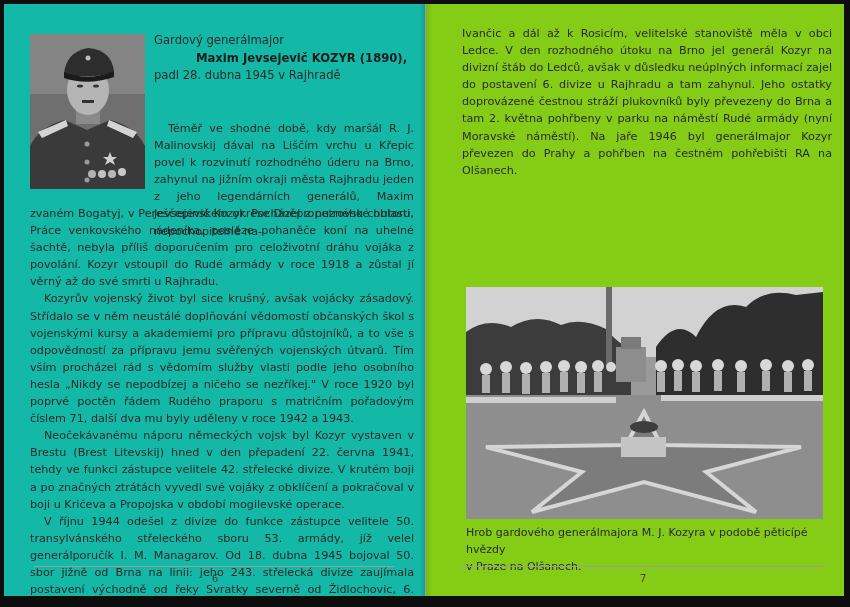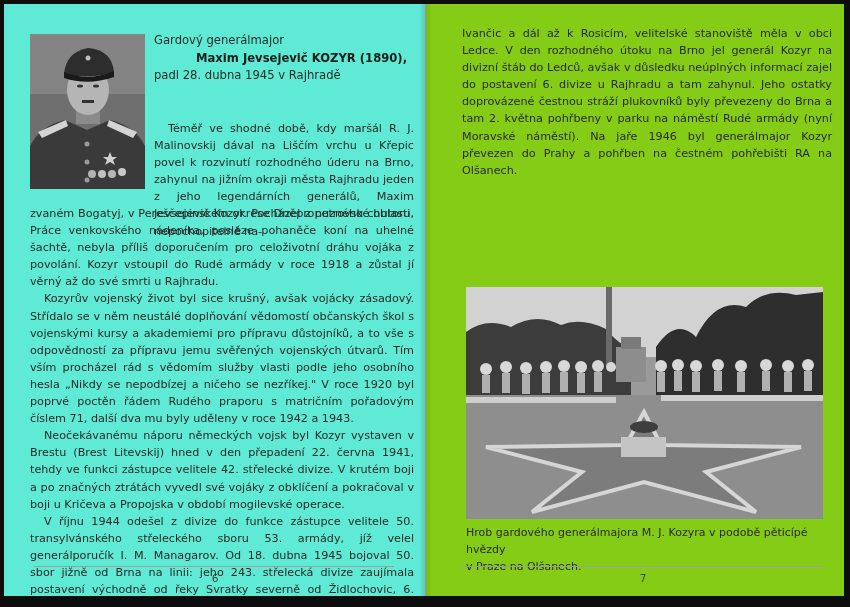--- a/index.html
+++ b/index.html
@@ -1,21 +1,21 @@
 <!DOCTYPE html>
 <html><head>
   <meta charset="utf-8">
   <style>
     html, body { margin: 0; padding: 0; }
     body {
       width: 850px; height: 607px; background: #0d0d0d; position: relative; overflow: hidden;
       font-family: "DejaVu Sans", sans-serif;
     }
     .page {
-      position: absolute; top: 4px; background: #5eead4; height: 592px; overflow: hidden;
+      position: absolute; top: 4px; background: #14b8a6; height: 592px; overflow: hidden;
     }
     .page-left { left: 4px; width: 421px; border-right: 1px solid #9a9a9a; }
     .page-right { left: 426px; width: 418px; background: #84cc16; }
     .gutter-shadow {
       position: absolute; top: 0; bottom: 0; width: 6px;
     }
     .page-left .gutter-shadow { right: 0; background: linear-gradient(to right, rgba(0,0,0,0), rgba(0,0,0,0.12)); }
     .page-right .gutter-shadow { left: 0; background: linear-gradient(to left, rgba(0,0,0,0), rgba(0,0,0,0.10)); }
 
     .portrait {

